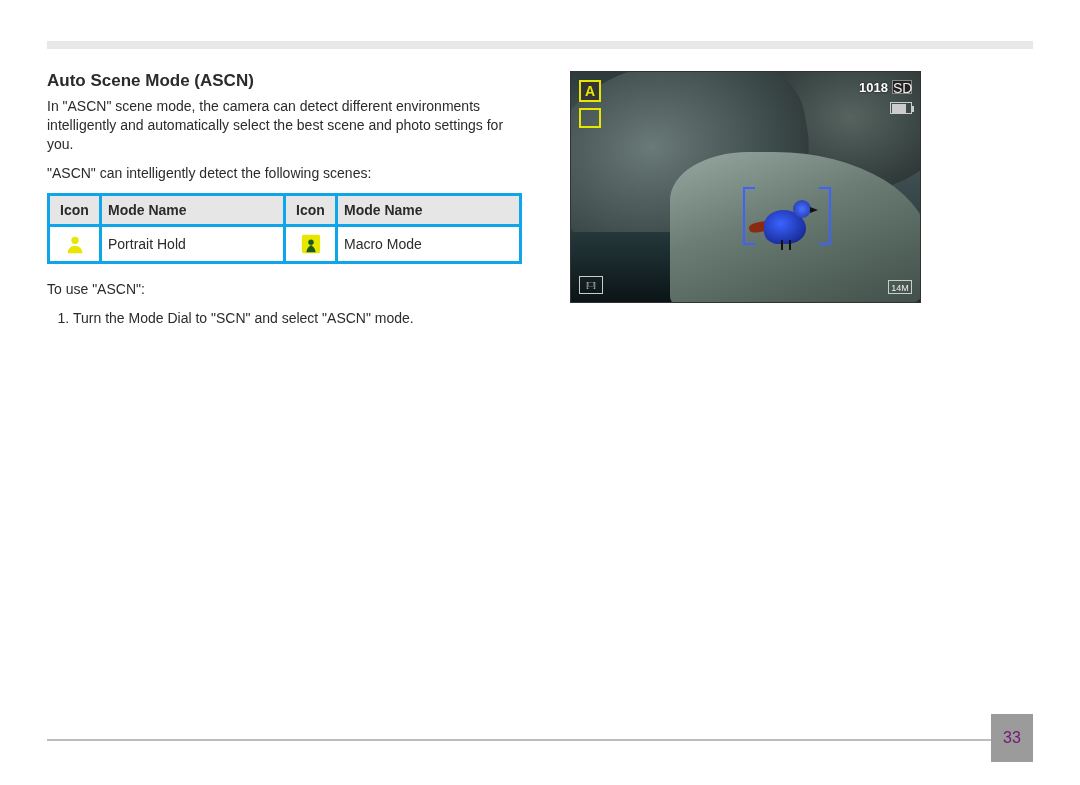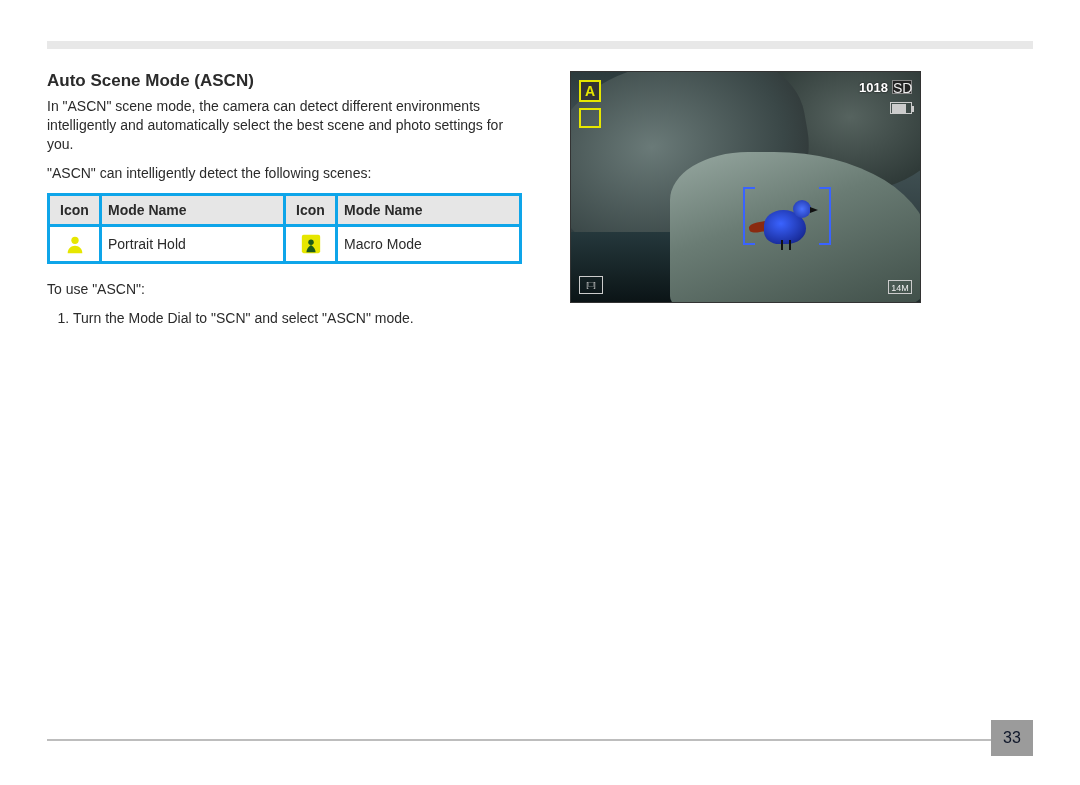--- a/index.html
+++ b/index.html
@@ -103,23 +103,23 @@
   .osd-14m { right:8px; bottom:8px; width:24px; height:14px; border:1px solid #ccc; color:#eee; font-size:9px; text-align:center; line-height:14px;}
 
   .footer-band {
     position: absolute;
     left: 47px; right: 47px; bottom: 32px;
     height: 26px;
     display:flex; align-items:center;
   }
   .footer-line { flex:1; height:2px; background:#bdbdbd; }
   .footer-page {
-    width:42px; height:36px;
+    width:42px; height:48px;
     background:#9b9b9b;
-    color:#0f172a;
+    color:#701a75;
     font-size:16px;
     display:flex; align-items:center; justify-content:center;
     margin-left:0;
     margin-top:-5px;
   }
 </style>
 </head>
 <body>
 
 <div class="page">

